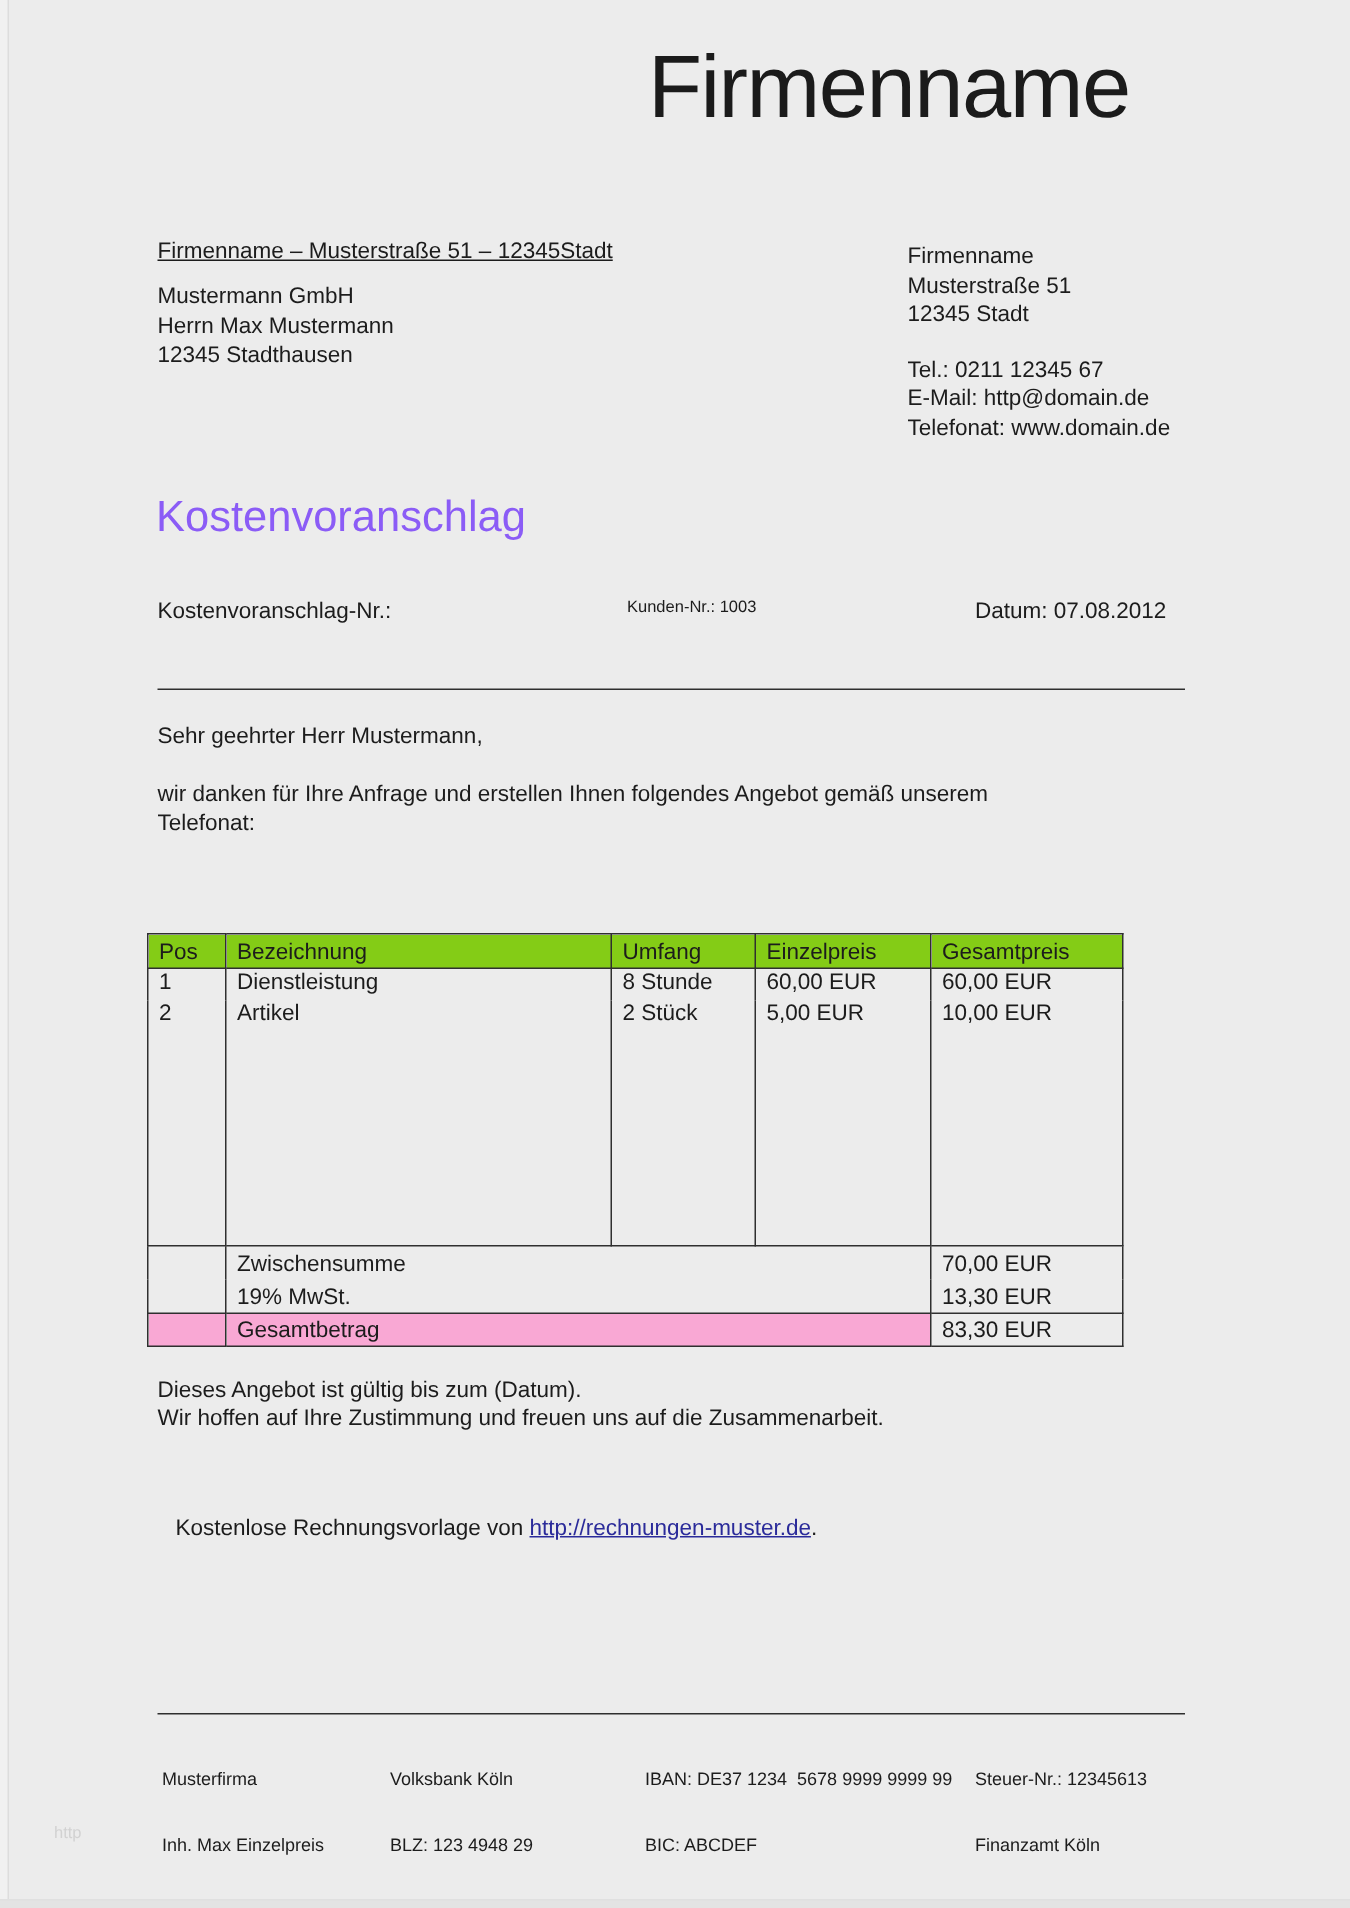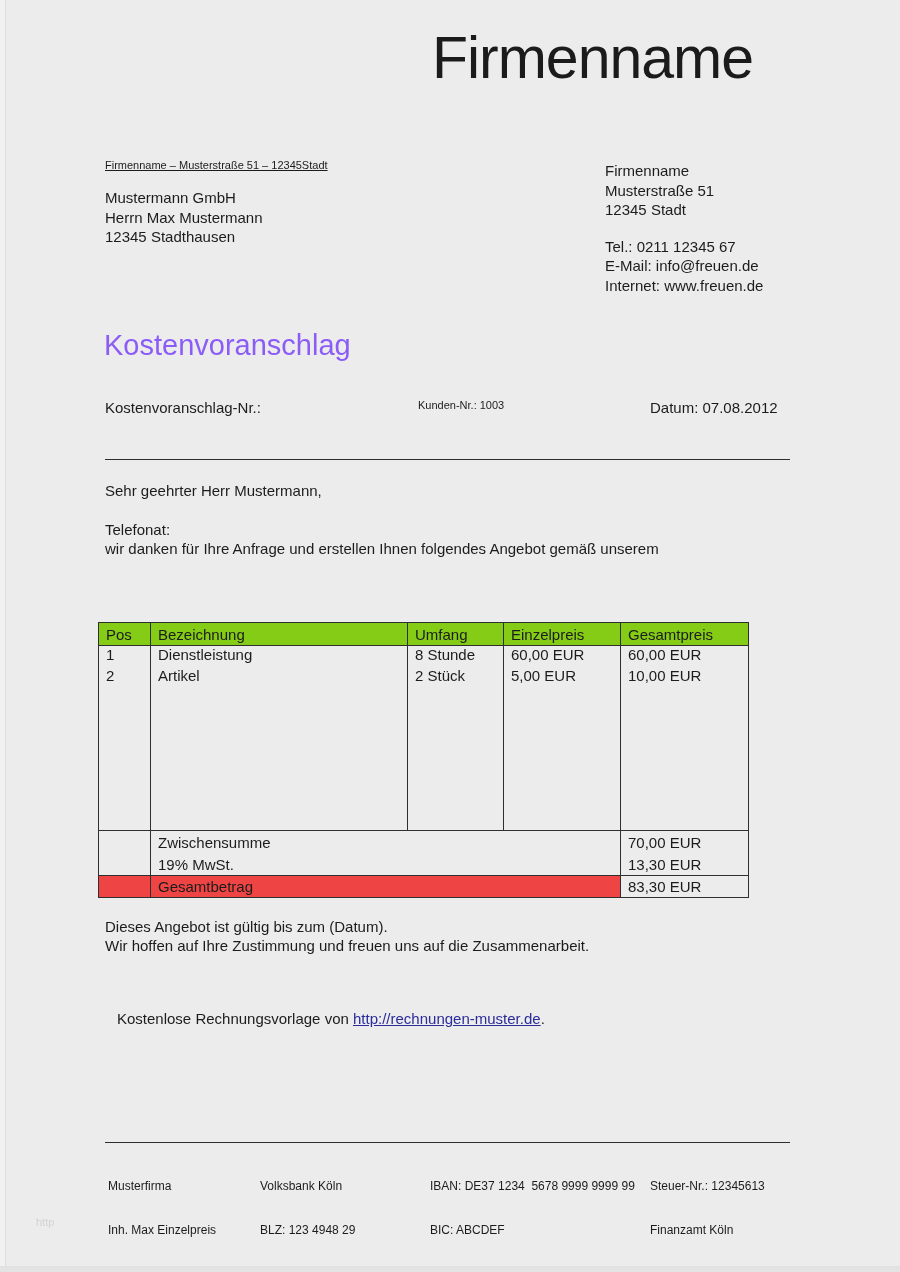--- a/index.html
+++ b/index.html
@@ -17,21 +17,21 @@
     position:absolute; left:0; bottom:0; width:100%; height:5px;
     background:#e3e3e3; border-top:1px solid #e0e0e0;
   }
   .company-title {
     position:absolute; left:395px; top:22px; width:395px;
     font-size:59px; line-height:1.25; letter-spacing:-1px;
     text-align:center; color:#1b1b1b; white-space:nowrap;
   }
   .sender-line {
     position:absolute; left:105px; top:159px;
-    font-size:11px; text-decoration:underline; white-space:nowrap;
+    font-size:15px; text-decoration:underline; white-space:nowrap;
   }
   .recipient {
     position:absolute; left:105px; top:188px;
     font-size:15px; line-height:19.5px;
   }
   .company-block {
     position:absolute; left:605px; top:161px;
     font-size:15px; line-height:19.5px;
   }
   .company-block .contact { margin-top:17px; }
@@ -52,21 +52,21 @@
     border:1px solid #2f2f2f; padding:0 7px;
     font-size:15px; font-weight:normal; overflow:hidden; white-space:nowrap;
   }
   table.items thead th { background:#84cc16; height:22px; }
   table.items tr.item td   { border-top-style:none; border-bottom-style:none; height:21px; vertical-align:top; }
   table.items tr.filler td { border-top-style:none; height:142px; }
   table.items tr.sum td    { height:22px; }
   table.items tr.sum-first td  { border-bottom-style:none; }
   table.items tr.sum-second td { border-top-style:none; }
   table.items tr.total td { height:21px; }
-  table.items td.gray { background:#ef4444; }
+  table.items td.gray { background:#f9a8d4; }
   .al { text-align:left; } .ar { text-align:left; }
   .promo { position:absolute; left:117px; top:1010px; font-size:15px;text-align:center; }
   .promo a { color:#2b2b9a; text-decoration:underline; cursor:pointer; }
   .rule2 { position:absolute; left:105px; top:1142px; width:685px; height:1px; background:#2e2e2e; }
   .footer-col { position:absolute; top:1150px; font-size:12px; line-height:14.5px; white-space:pre; color:#1c1c1c; }
   .fc1 { left:108px; } .fc2 { left:260px; } .fc3 { left:430px; } .fc4 { left:650px; }
   .watermark { position:absolute; left:36px; top:1216px; font-size:11px; color:#d2d2d2; }
 </style>
 </head>
 <body>
@@ -85,38 +85,38 @@
   </div>
 
   <div class="company-block">
     <div class="address">
       <div>Firmenname</div>
       <div>Musterstraße 51</div>
       <div>12345 Stadt</div>
     </div>
     <div class="contact">
       <div>Tel.: 0211 12345 67</div>
-      <div>E-Mail: info@freuen.de</div>
-      <div>Internet: www.freuen.de</div>
+      <div>E-Mail: http@domain.de</div>
+      <div>Telefonat: www.domain.de</div>
     </div>
   </div>
 
   <div class="doc-title">Kostenvoranschlag</div>
 
   <div class="meta-number">Kostenvoranschlag-Nr.:</div>
   <div class="meta-customer">Kunden-Nr.: 1003</div>
   <div class="meta-date">Datum: 07.08.2012</div>
 
   <div class="rule1"></div>
 
   <div class="salutation">Sehr geehrter Herr Mustermann,</div>
 
   <div class="intro">
+    <div>wir danken für Ihre Anfrage und erstellen Ihnen folgendes Angebot gemäß unserem</div>
     <div>Telefonat:</div>
-    <div>wir danken für Ihre Anfrage und erstellen Ihnen folgendes Angebot gemäß unserem</div>
   </div>
 
   <div class="table-wrap">
     <table class="items">
       <colgroup>
         <col style="width:52px">
           <col style="width:257px">
           <col style="width:96px">
           <col style="width:117px">
           <col style="width:128px">

